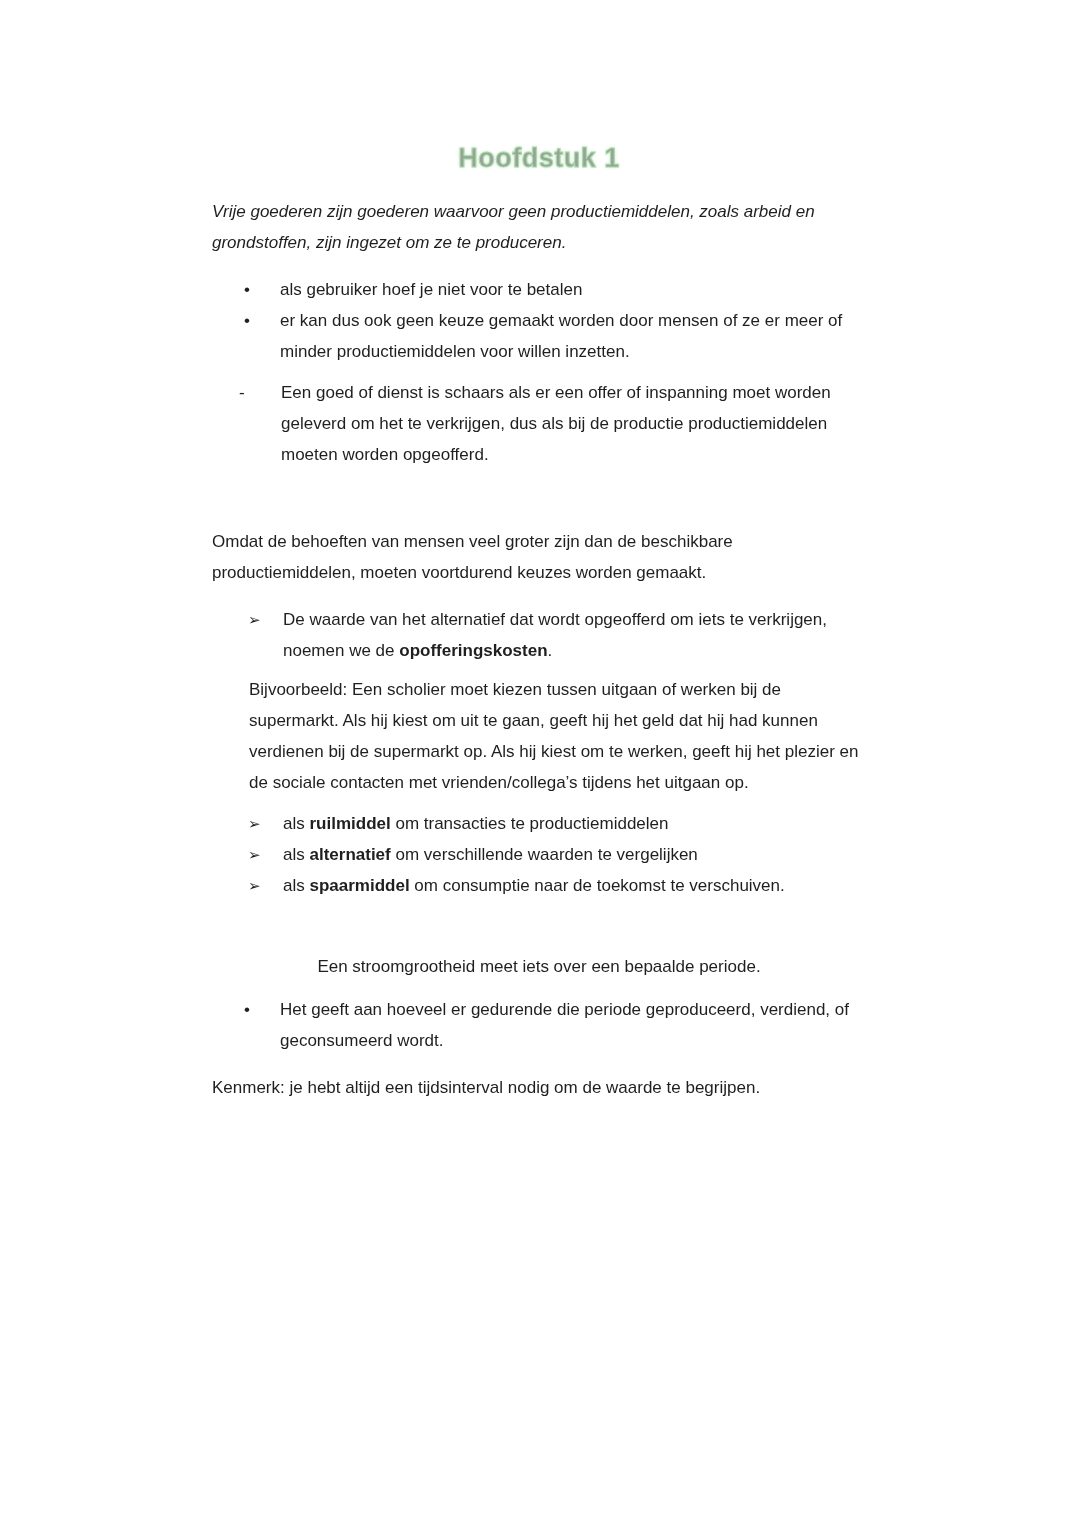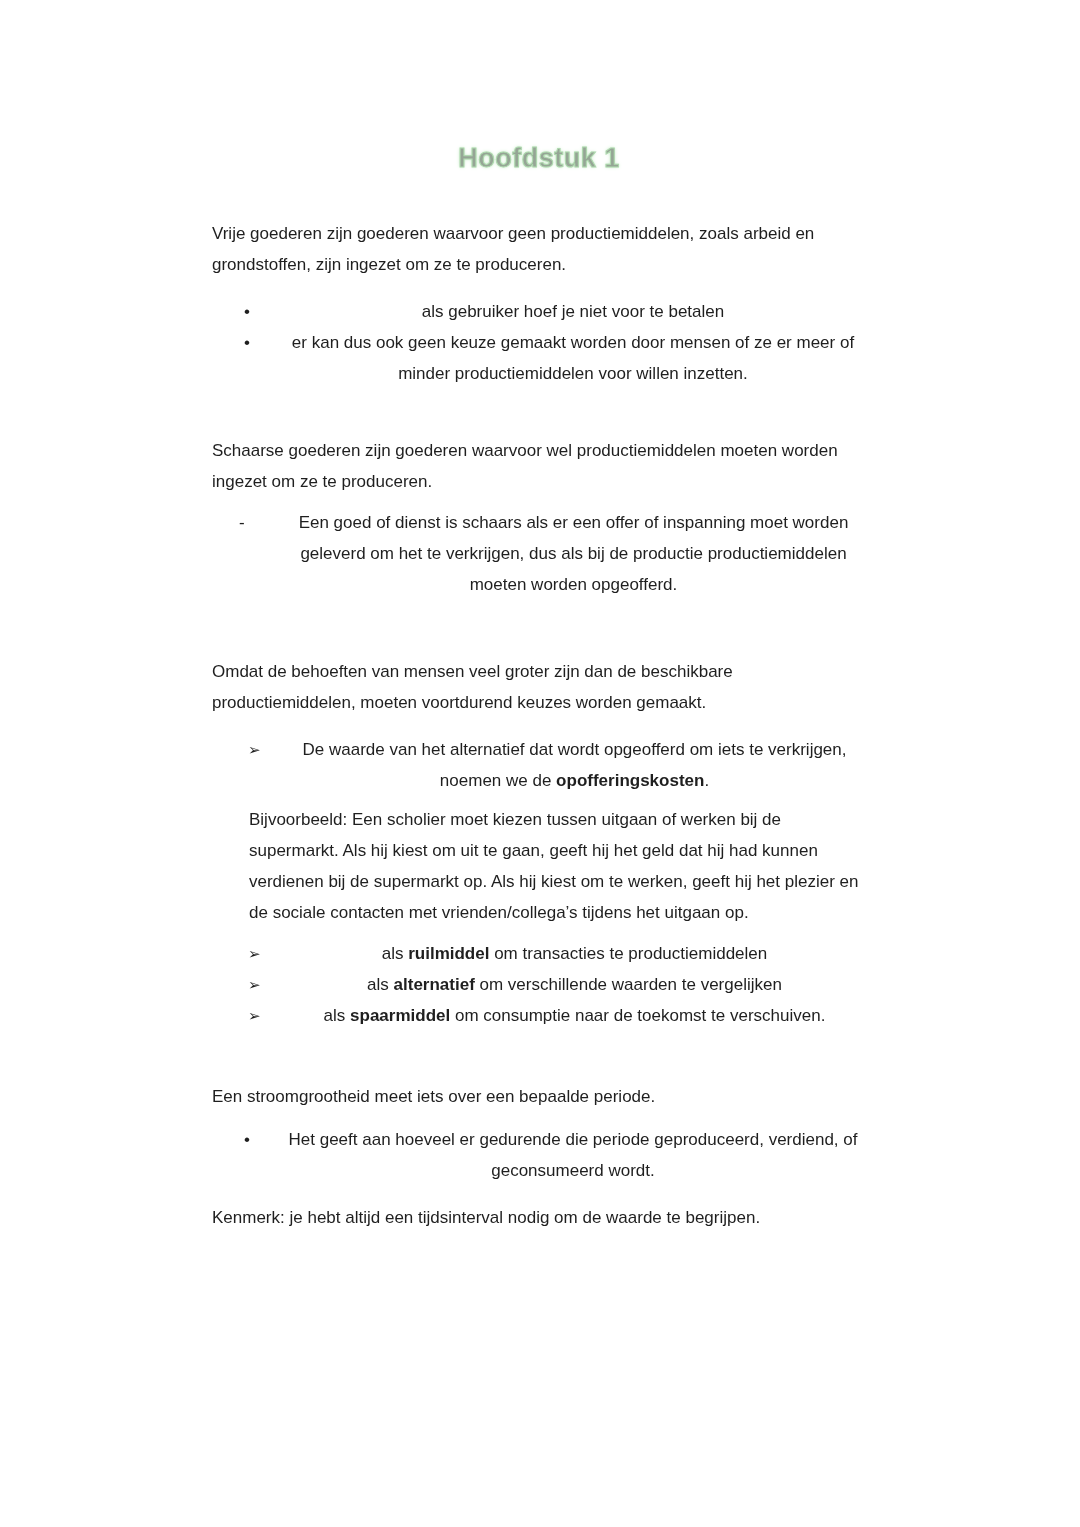--- a/index.html
+++ b/index.html
@@ -27,36 +27,36 @@
     -webkit-text-stroke: 1px #aed8ae;
     text-shadow: 0 0 2px #b9e4b9, 0 0 4px #d2efd2;
   }
   .para { }
   b { font-weight: bold; }
 
   .li { display: flex; align-items: flex-start; }
   .li .marker { flex: 0 0 68px; padding-left: 32px; }
   .li.dash .marker { flex-basis: 69px; padding-left: 27px; }
   .li.arrow .marker { flex-basis: 71px; padding-left: 36px; font-size: 15px; }
-  .li .li-text { flex: 1; text-align: center; }
+  .li .li-text { flex: 1; }
 
   .indent { margin-left: 37px; }
 
   
-  .mt-p1   { margin-top: 42px; }
+  .mt-p1   { margin-top: 20px; font-style: italic; }
   .mt-l1   { margin-top: 16px; }
   .mt-p2   { margin-top: 46px; }
   .mt-d1   { margin-top: 10px; }
   .mt-p3   { margin-top: 56px; }
   .mt-a1   { margin-top: 16px; }
   .mt-note { margin-top: 10px; }
   .mt-ex   { margin-top: 8px; }
   .mt-p4   { margin-top: 60px; }
   .mt-l2   { margin-top: 10px; }
-  .mt-p5   { margin-top: 50px; }
+  .mt-p5   { margin-top: 50px; text-align: center; }
   .mt-l3   { margin-top: 12px; }
   .mt-p6   { margin-top: 16px; }
 </style>
 </head>
 <body>
 
 <div class="page">
 
   <h1 class="doc-title">Hoofdstuk 1</h1>
 
@@ -66,21 +66,20 @@
     <div class="li bullet">
       <span class="marker">•</span>
       <span class="li-text">als gebruiker hoef je niet voor te betalen</span>
     </div>
     <div class="li bullet">
       <span class="marker">•</span>
       <span class="li-text">er kan dus ook geen keuze gemaakt worden door mensen of ze er meer of minder productiemiddelen voor willen inzetten.</span>
     </div>
   </div>
 
-  <p class="para mt-p2">Schaarse goederen zijn goederen waarvoor wel productiemiddelen moeten worden ingezet om ze te produceren.</p>
 
   <div class="list mt-d1">
     <div class="li dash">
       <span class="marker">-</span>
       <span class="li-text">Een goed of dienst is schaars als er een offer of inspanning moet worden geleverd om het te verkrijgen, dus als bij de productie productiemiddelen moeten worden opgeofferd.</span>
     </div>
   </div>
 
   <p class="para mt-p3">Omdat de behoeften van mensen veel groter zijn dan de beschikbare productiemiddelen, moeten voortdurend keuzes worden gemaakt.</p>
 

